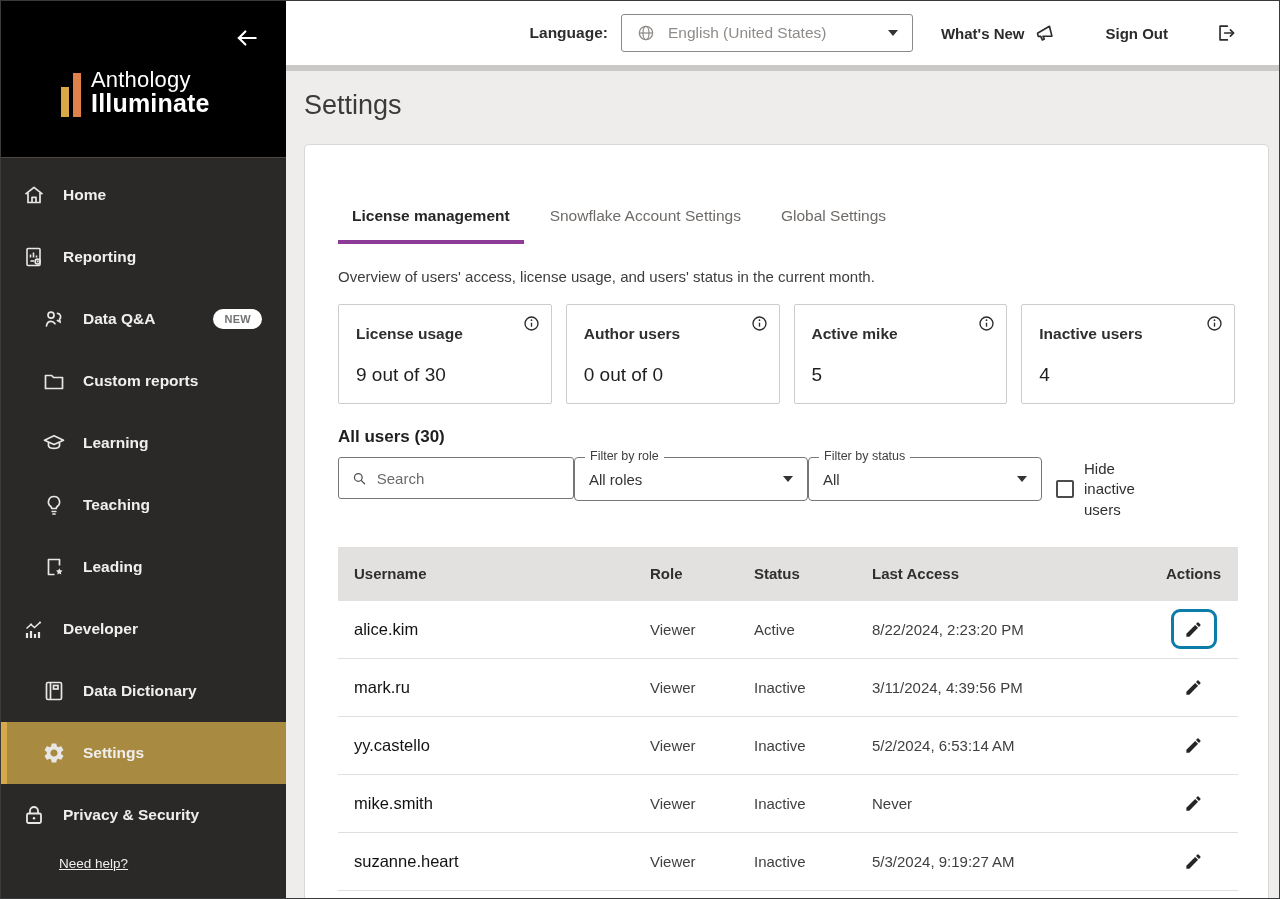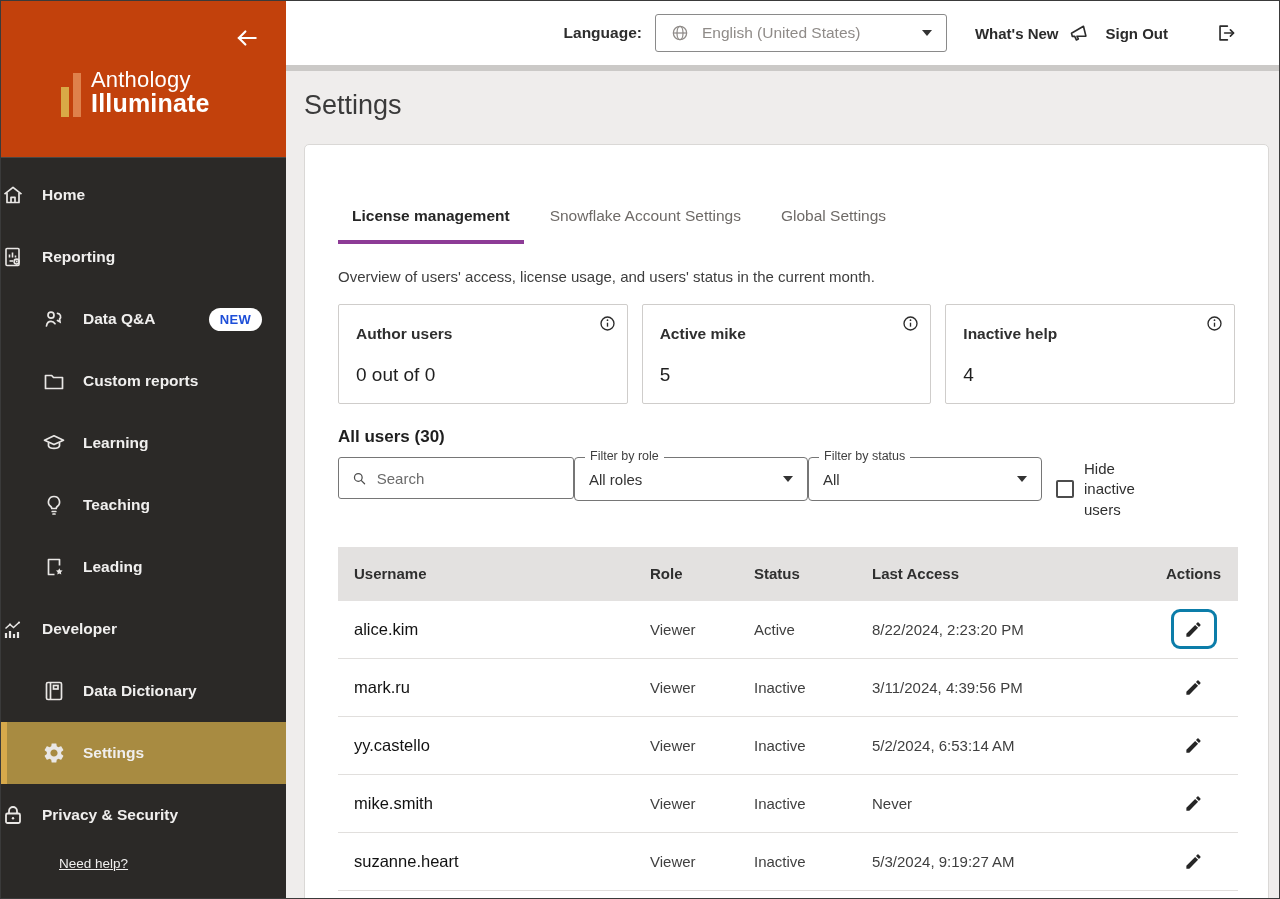--- a/index.html
+++ b/index.html
@@ -10,50 +10,50 @@
     overflow: hidden;
     background:#efedec;
     border:1px solid #3a3a3a;
   }
   
   .sidebar {
     position:absolute; left:0; top:0; width:285px; height:100%;
     background:#2b2927; color:#f0efee; z-index:5;
   }
   .logo-block {
-    height:157px; background:#c2410c; position:relative;
+    height:157px; background:#000000; position:relative;
     border-bottom:1px solid #4a4744;
   }
   .back-arrow {
     position:absolute; top:24px; right:26px; width:26px; height:26px;
     color:#ffffff; cursor:pointer;
   }
   .logo { position:absolute; left:60px; top:68px; display:flex; align-items:flex-end; gap:10px; }
   .logo-bars { display:flex; align-items:flex-end; gap:4px; height:46px; }
   .logo-bars .bar1 { width:8px; height:30px; background:#d9a946; }
   .logo-bars .bar2 { width:8px; height:44px; background:#df814b; }
   .logo-text { line-height:1.02; color:#fff; }
   .logo-text .t1 { font-size:22px; font-weight:400; letter-spacing:.2px; }
   .logo-text .t2 { font-size:25px; font-weight:700; letter-spacing:.2px; }
   .nav { padding-top:6px; }
   .nav-item {
     height:62px; display:flex; align-items:center; gap:17px;
-    cursor:pointer; font-size:15.5px; font-weight:600;
+    padding-left:21px; cursor:pointer; font-size:15.5px; font-weight:600;
     color:#f0efee;
   }
   .nav-item.sub { padding-left:41px; }
   .nav-item .icon { width:24px; height:24px; flex:0 0 24px; color:#e9e7e5; }
   .nav-item .icon svg { width:100%; height:100%; display:block; }
   .nav-item.active {
     background:#a88b41;
     box-shadow: inset 6px 0 0 #d7a94b;
   }
   .badge-new {
     margin-left:auto; margin-right:24px;
-    background:#ffffff; color:#1d4ed8; font-size:13px; font-weight:700;
+    background:#ffffff; color:#737373; font-size:11px; font-weight:700;
     border-radius:999px; padding:4px 11px; letter-spacing:.3px;text-align:center;
   }
   .need-help {
     display:inline-block; margin:10px 0 0 58px; color:#f0efee;
     font-size:13.5px; text-decoration:underline; cursor:pointer;
   }
   
   .topbar {
     position:absolute; left:285px; right:0; top:0; height:70px;
     background:#ffffff; display:flex; align-items:center;
@@ -65,21 +65,21 @@
     width:292px; height:38px; border:1px solid #8a8a8a; border-radius:3px;
     display:flex; align-items:center; padding:4px 14px; gap:12px; cursor:pointer;
     background:#fff;
   }
   .lang-select .icon { width:20px; height:20px; color:#8f8b88; }
   .lang-select .icon svg{ width:100%; height:100%; display:block;}
   .lang-value { font-size:15.5px; color:#8f8b88; flex:1; }
   .caret { width:0; height:0; border-left:5px solid transparent; border-right:5px solid transparent; border-top:6px solid #333; }
   .top-link { display:flex; align-items:center; gap:9px; font-size:15px; font-weight:700; color:#2b2b2b; cursor:pointer; }
   .whats-new { margin-left:28px; }
-  .sign-out  { margin-left:16px;gap:47px; }
+  .sign-out  { margin-left:50px;gap:47px; }
   .top-link .icon { width:22px; height:22px; color:#2b2b2b; }
   .top-link .icon svg { width:100%; height:100%; display:block; }
   
   .content {
     position:absolute; left:285px; top:76px; right:0; bottom:0;
     background:#efedec; padding:10px 0 0 18px; overflow:hidden;
   }
   .page-title { font-size:27px; font-weight:400; color:#3a3a3a; line-height:36px; margin-bottom:21px; }
   .card {
     width:965px; height:791px; background:#fff; border:1px solid #dad8d6;
@@ -348,20 +348,31 @@
 
     <div class="stats">
       <div class="stat-card">
         <span class="info-icon">
           <svg viewBox="0 0 24 24" fill="none" stroke="currentColor" stroke-width="1.7">
               <circle cx="12" cy="12" r="8.2"></circle>
               <path d="M12 11v5"></path>
               <circle cx="12" cy="7.8" r="1.1" fill="currentColor" stroke="none"></circle>
             </svg>
         </span>
+        <div class="stat-label">License usage</div>
+        <div class="stat-value">9 out of 30</div>
+      </div>
+      <div class="stat-card">
+        <span class="info-icon">
+          <svg viewBox="0 0 24 24" fill="none" stroke="currentColor" stroke-width="1.7">
+              <circle cx="12" cy="12" r="8.2"></circle>
+              <path d="M12 11v5"></path>
+              <circle cx="12" cy="7.8" r="1.1" fill="currentColor" stroke="none"></circle>
+            </svg>
+        </span>
         <div class="stat-label">Author users</div>
         <div class="stat-value">0 out of 0</div>
       </div>
       <div class="stat-card">
         <span class="info-icon">
           <svg viewBox="0 0 24 24" fill="none" stroke="currentColor" stroke-width="1.7">
               <circle cx="12" cy="12" r="8.2"></circle>
               <path d="M12 11v5"></path>
               <circle cx="12" cy="7.8" r="1.1" fill="currentColor" stroke="none"></circle>
             </svg>
@@ -370,21 +381,21 @@
         <div class="stat-value">5</div>
       </div>
       <div class="stat-card">
         <span class="info-icon">
           <svg viewBox="0 0 24 24" fill="none" stroke="currentColor" stroke-width="1.7">
               <circle cx="12" cy="12" r="8.2"></circle>
               <path d="M12 11v5"></path>
               <circle cx="12" cy="7.8" r="1.1" fill="currentColor" stroke="none"></circle>
             </svg>
         </span>
-        <div class="stat-label">Inactive help</div>
+        <div class="stat-label">Inactive users</div>
         <div class="stat-value">4</div>
       </div>
     </div>
 
     <div class="all-users">All users (30)</div>
 
     <div class="controls">
       <div class="search-box">
         <span class="icon">
           <svg viewBox="0 0 24 24" fill="none" stroke="currentColor" stroke-width="1.8" stroke-linecap="round">

